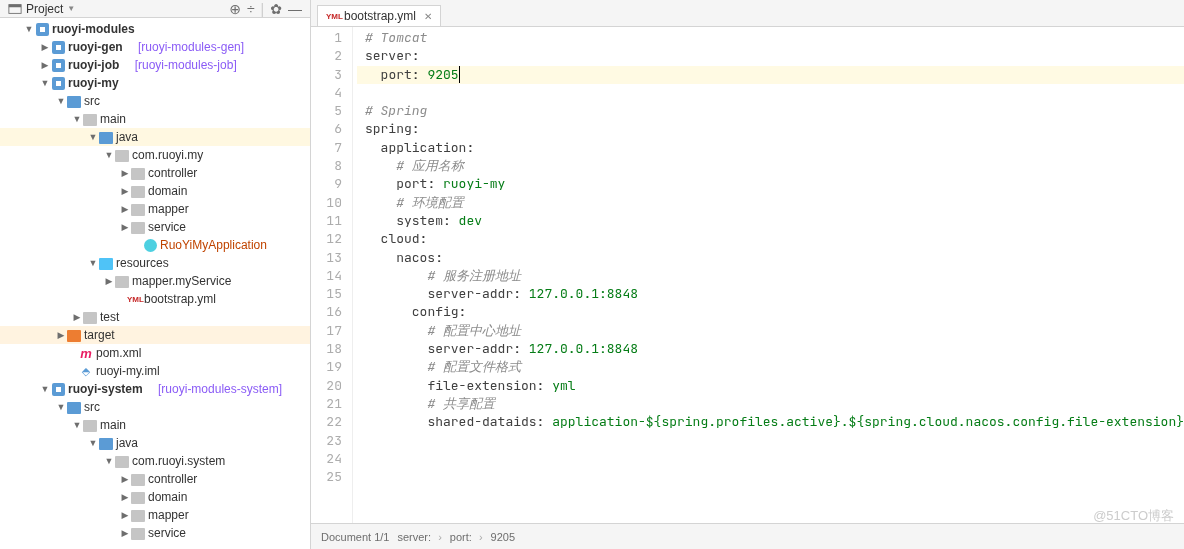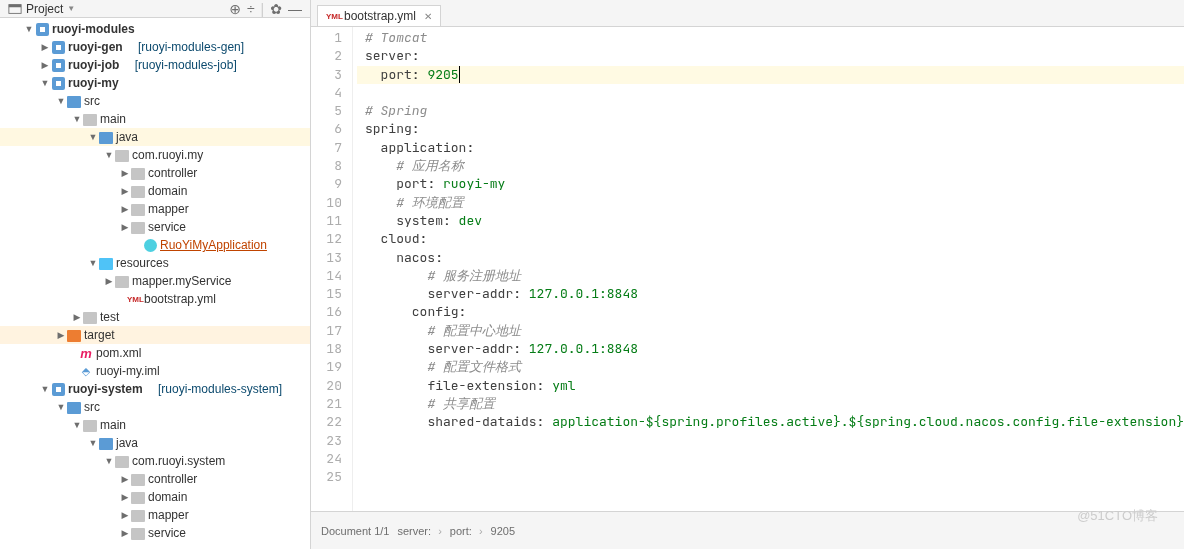--- a/index.html
+++ b/index.html
@@ -26,36 +26,36 @@
 .code-area { flex: 1; display: flex; font-family: "JetBrains Mono", Consolas, monospace; font-size: 13px; line-height: 18.3px; overflow: auto; }
 .gutter { width: 42px; text-align: right; color: #adadad; padding-right: 10px; padding-top: 2px; user-select: none; border-right: 1px solid #eee; }
 .gutter div { height: 18.3px; }
 .code { flex: 1; padding-top: 2px; padding-left: 4px; position: relative; }
 .code-line { height: 18.3px; white-space: pre; padding-left: 8px; }
 .code-line.highlight { background: #fffae3; }
 .c-key { color: #404040; }
 .c-value { color: #067d17; }
 .c-comment { color: #8c8c8c; font-style: italic; }
 .cursor { border-left: 1px solid #000; }
-.status-bar { height: 38px; border-top: 1px solid #d4d4d4; background: #f5f5f5; display: flex; align-items: center; padding: 0 10px; font-size: 11px; color: #6e6e6e; gap: 8px; }
+.status-bar { height: 26px; border-top: 1px solid #d4d4d4; background: #f5f5f5; display: flex; align-items: center; padding: 0 10px; font-size: 11px; color: #6e6e6e; gap: 8px; }
 .status-crumb::after { content: " ›"; margin-left: 4px; color: #aaa; }
-.watermark { position: absolute; right: 26px; bottom: 24px; color: #ccc; font-size: 13px; }
+.watermark { position: absolute; right: 10px; bottom: 24px; color: #ccc; font-size: 13px; }
 .folder-icon { width: 14px; height: 12px; display: inline-block; border-radius: 1px; margin-top: 1px; }
 .f-gray { background: #c5c5c5; }
 .f-blue { background: #5b9bd5; }
 .f-orange { background: #ed7d31; }
 .f-teal { background: #4fc3f7; }
 .mod-icon { width: 13px; height: 13px; background: #5b9bd5; border-radius: 2px; display: inline-block; position: relative; }
 .mod-icon::after { content: ""; position: absolute; width: 5px; height: 5px; background: #fff; left: 4px; top: 4px; }
 .yml-icon { display: inline-block; width: 14px; text-align: center; color: #c62828; font-size: 8px; font-weight: bold; }
 .java-icon { width: 13px; height: 13px; background: #4dd0e1; border-radius: 50%; display: inline-block; }
 .m-icon { color: #e91e63; font-weight: bold; font-style: italic; font-size: 13px; }
 .xml-icon { color: #5b9bd5; font-size: 11px; }
-.orange-text { color: #c04400; text-decoration: underline; }
-.brackets { color: #0c4a6e; font-weight: normal; padding-left: 12px; }
+.orange-text { color: #c04400; }
+.brackets { color: #8b5cf6; font-weight: normal; padding-left: 12px; }
 </style>
 </head>
 <body>
 
 <div class="container">
   <div class="sidebar">
     <div class="sidebar-header">
       <div class="sidebar-title">
         <svg class="icon" viewBox="0 0 16 16">
             <rect x="1" y="3" width="14" height="10" fill="none" stroke="#6e6e6e"></rect>

